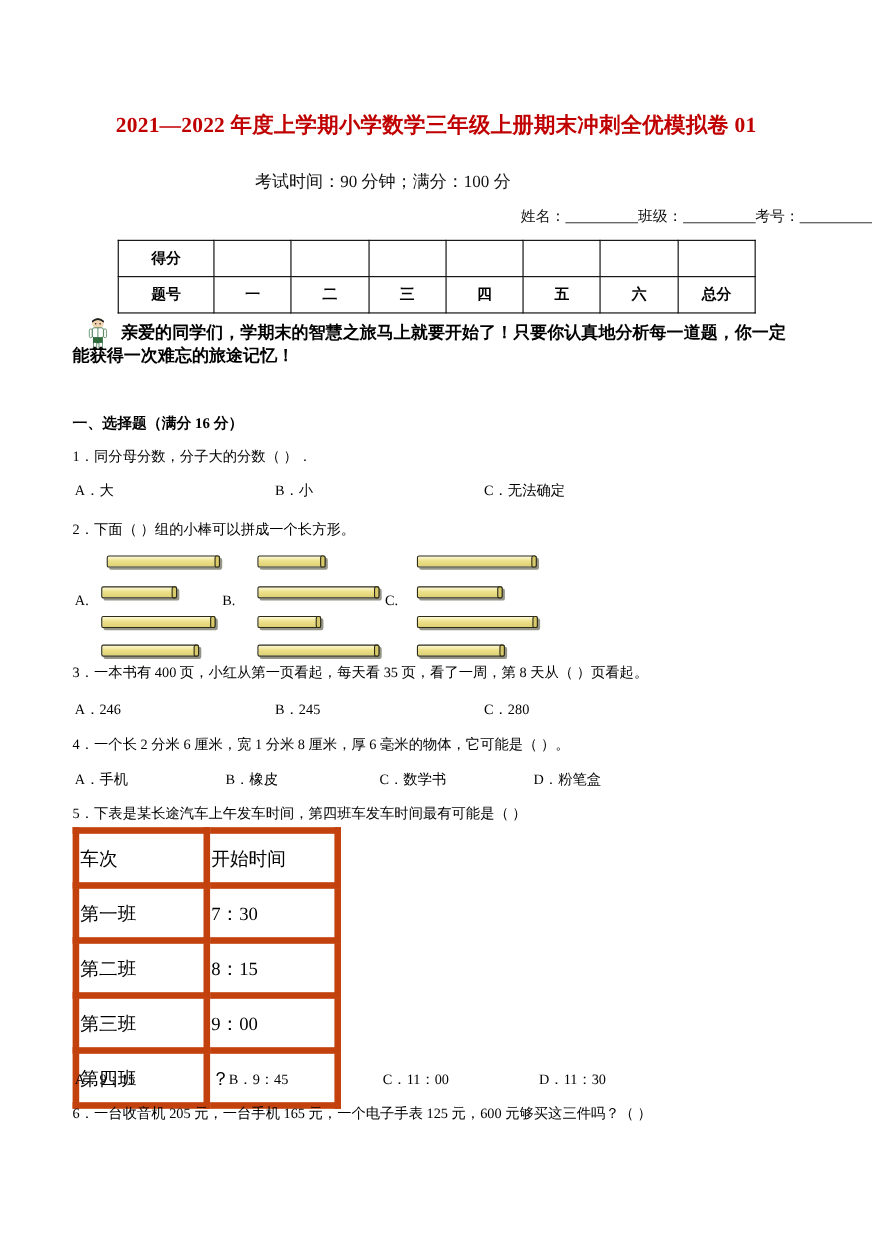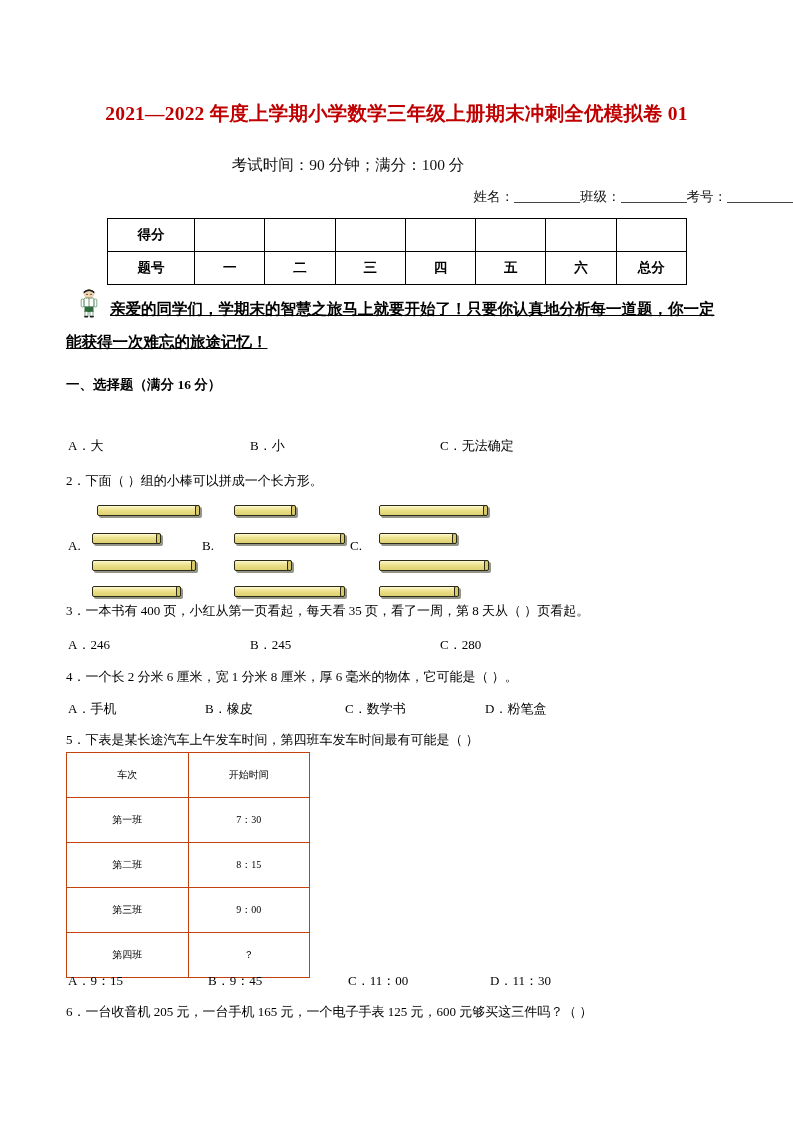--- a/index.html
+++ b/index.html
@@ -78,23 +78,22 @@
   }
   .score-table td.hdr-label { width: 84px; }
 
   
   .greeting {
     position: absolute;
     left: 66px; top: 292px;
     width: 662px;
     font-size: 15.5px;
     font-weight: bold;
-    line-height: 33px;
+    line-height: 21px;
     text-indent: 44px;
-    text-decoration: underline;
   }
   .kid-icon {
     position: absolute;
     left: 78px; top: 288px;
     width: 22px;
     height: 30px;
   }
 
   
   .section-heading {
@@ -151,25 +150,24 @@
 
   
   .bus-table {
     position: absolute;
     left: 66px; top: 752px;
     width: 244px;
     border-collapse: collapse;
     table-layout: fixed;
   }
   .bus-table td {
-    border: 1px solid #c2410c;
+    border: 6px solid #c2410c;
     height: 42px;
-    text-align: center;
     vertical-align: middle;
-    font-size: 10px;
+    font-size: 17px;
   }
 </style>
 </head>
 <body>
 
 <div class="page">
 
   <div class="doc-title">2021—2022 年度上学期小学数学三年级上册期末冲刺全优模拟卷 01</div>
   <div class="exam-meta">考试时间：90 分钟；满分：100 分</div>
 
@@ -215,20 +213,21 @@
     <rect x="11.8" y="27.8" width="4" height="1.8" rx="0.8" fill="#1e1e1e"></rect>
     <rect x="3.2" y="11" width="2.6" height="8" rx="1.2" fill="#ffffff" stroke="#2f6b3a" stroke-width="0.6"></rect>
     <rect x="16.2" y="11" width="2.6" height="8" rx="1.2" fill="#ffffff" stroke="#2f6b3a" stroke-width="0.6"></rect>
     <circle cx="9" cy="6.4" r="0.7" fill="#1e1e1e"></circle>
     <circle cx="13" cy="6.4" r="0.7" fill="#1e1e1e"></circle>
   </svg>
   <div class="greeting">亲爱的同学们，学期末的智慧之旅马上就要开始了！只要你认真地分析每一道题，你一定能获得一次难忘的旅途记忆！</div>
 
   <div class="section-heading" style="top:376px;">一、选择题（满分 16 分）</div>
 
+  <div class="q-line" style="top:406px;">1．同分母分数，分子大的分数（        ）．</div>
   <div class="opt-row" style="top:437px;">
     <span class="opt" style="left:68px;">A．大</span>
     <span class="opt" style="left:250px;">B．小</span>
     <span class="opt" style="left:440px;">C．无法确定</span>
   </div>
 
   <div class="q-line" style="top:472px;">2．下面（        ）组的小棒可以拼成一个长方形。</div>
 
   <span class="group-letter" style="left:68px; top:538px;">A.</span>
   <div class="stick" style="left:97px; top:505px; width:103px;"></div>

